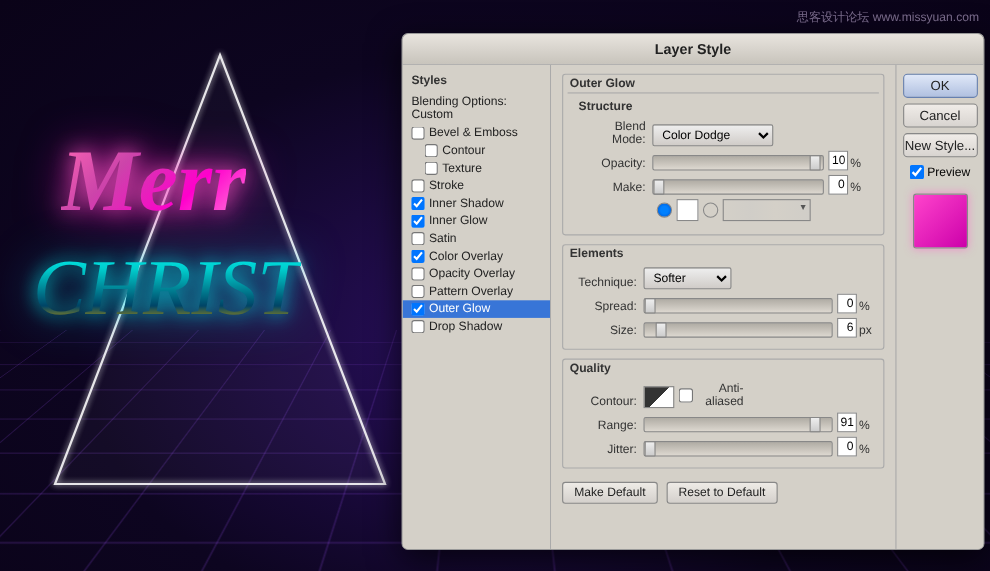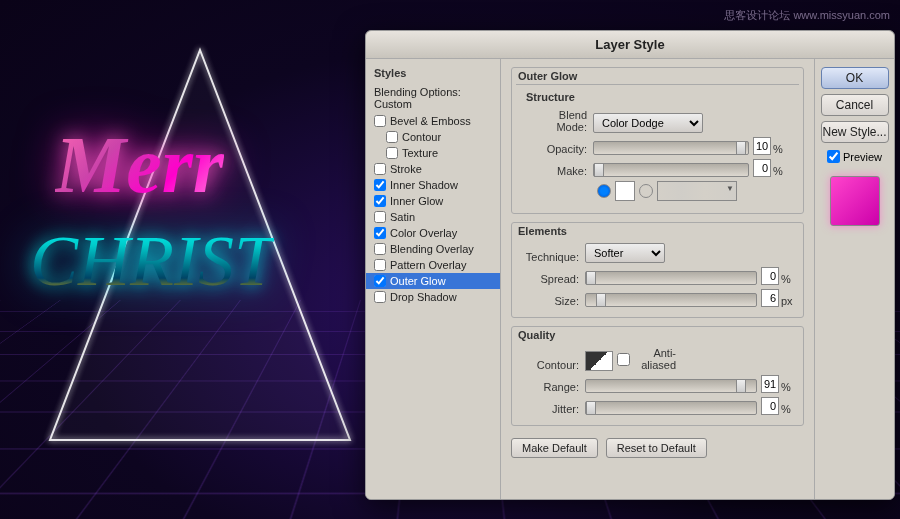--- a/index.html
+++ b/index.html
@@ -461,21 +461,21 @@
         <li class="style-item">
           <input type="checkbox" style=""> 
             <span>Satin</span>
         </li>
         <li class="style-item">
           <input type="checkbox" checked="" style=""> 
             <span>Color Overlay</span>
         </li>
         <li class="style-item">
           <input type="checkbox" style=""> 
-            <span>Blending Overlay</span>
+            <span>Opacity Overlay</span>
         </li>
         <li class="style-item">
           <input type="checkbox" style=""> 
             <span>Pattern Overlay</span>
         </li>
         <li class="style-item active">
           <input type="checkbox" checked="" style=""> 
             <span>Outer Glow</span>
         </li>
         <li class="style-item">

